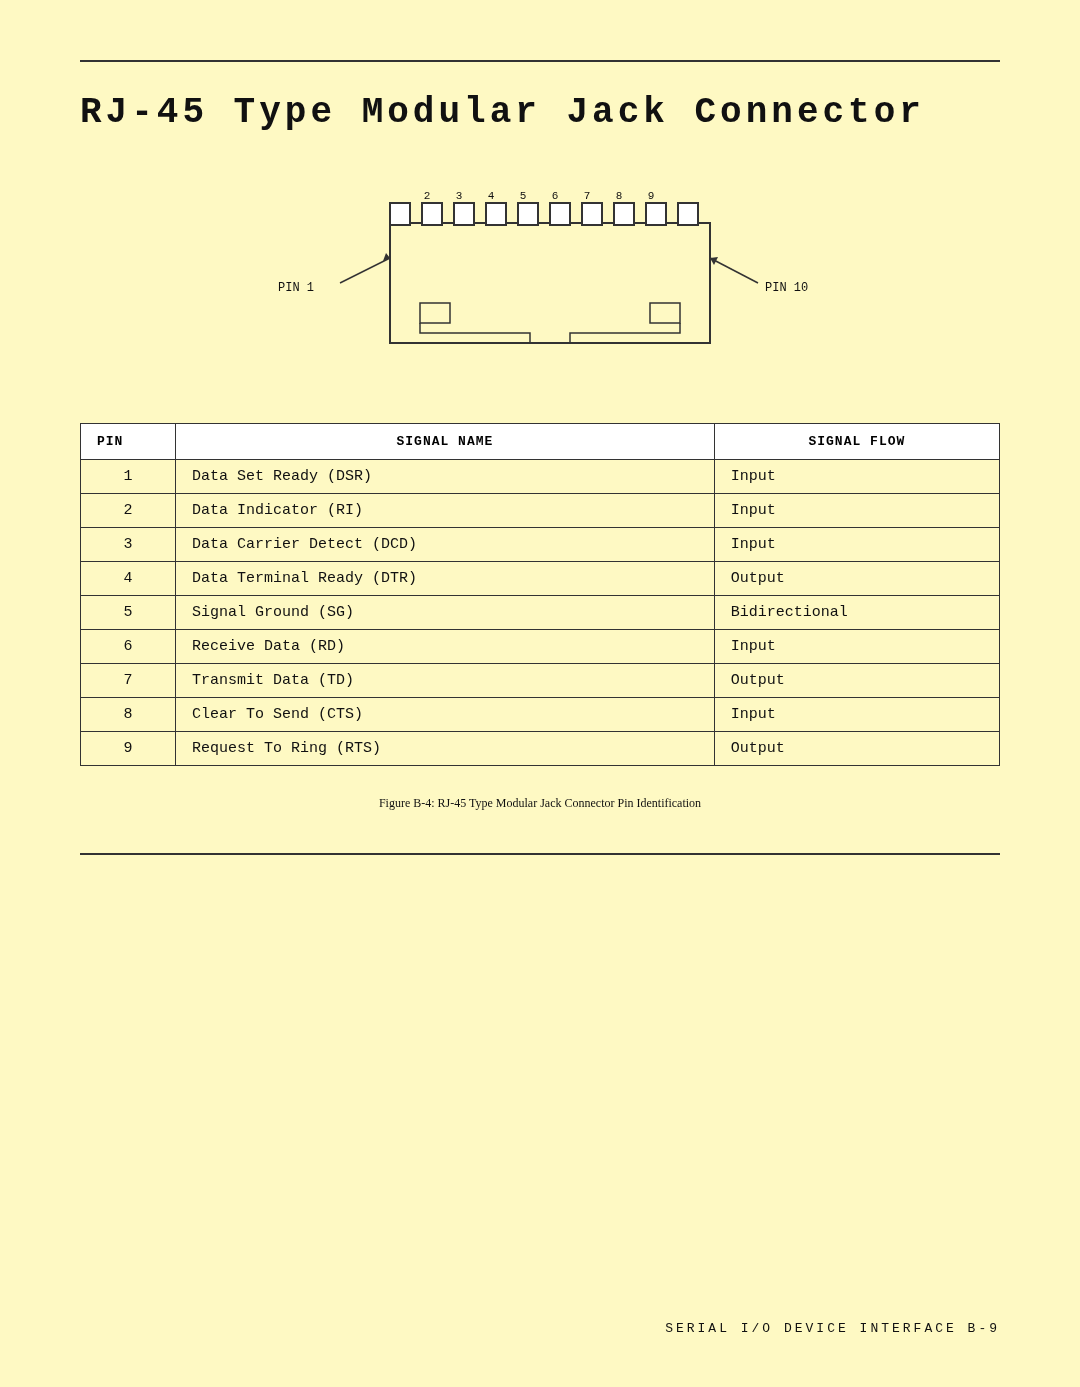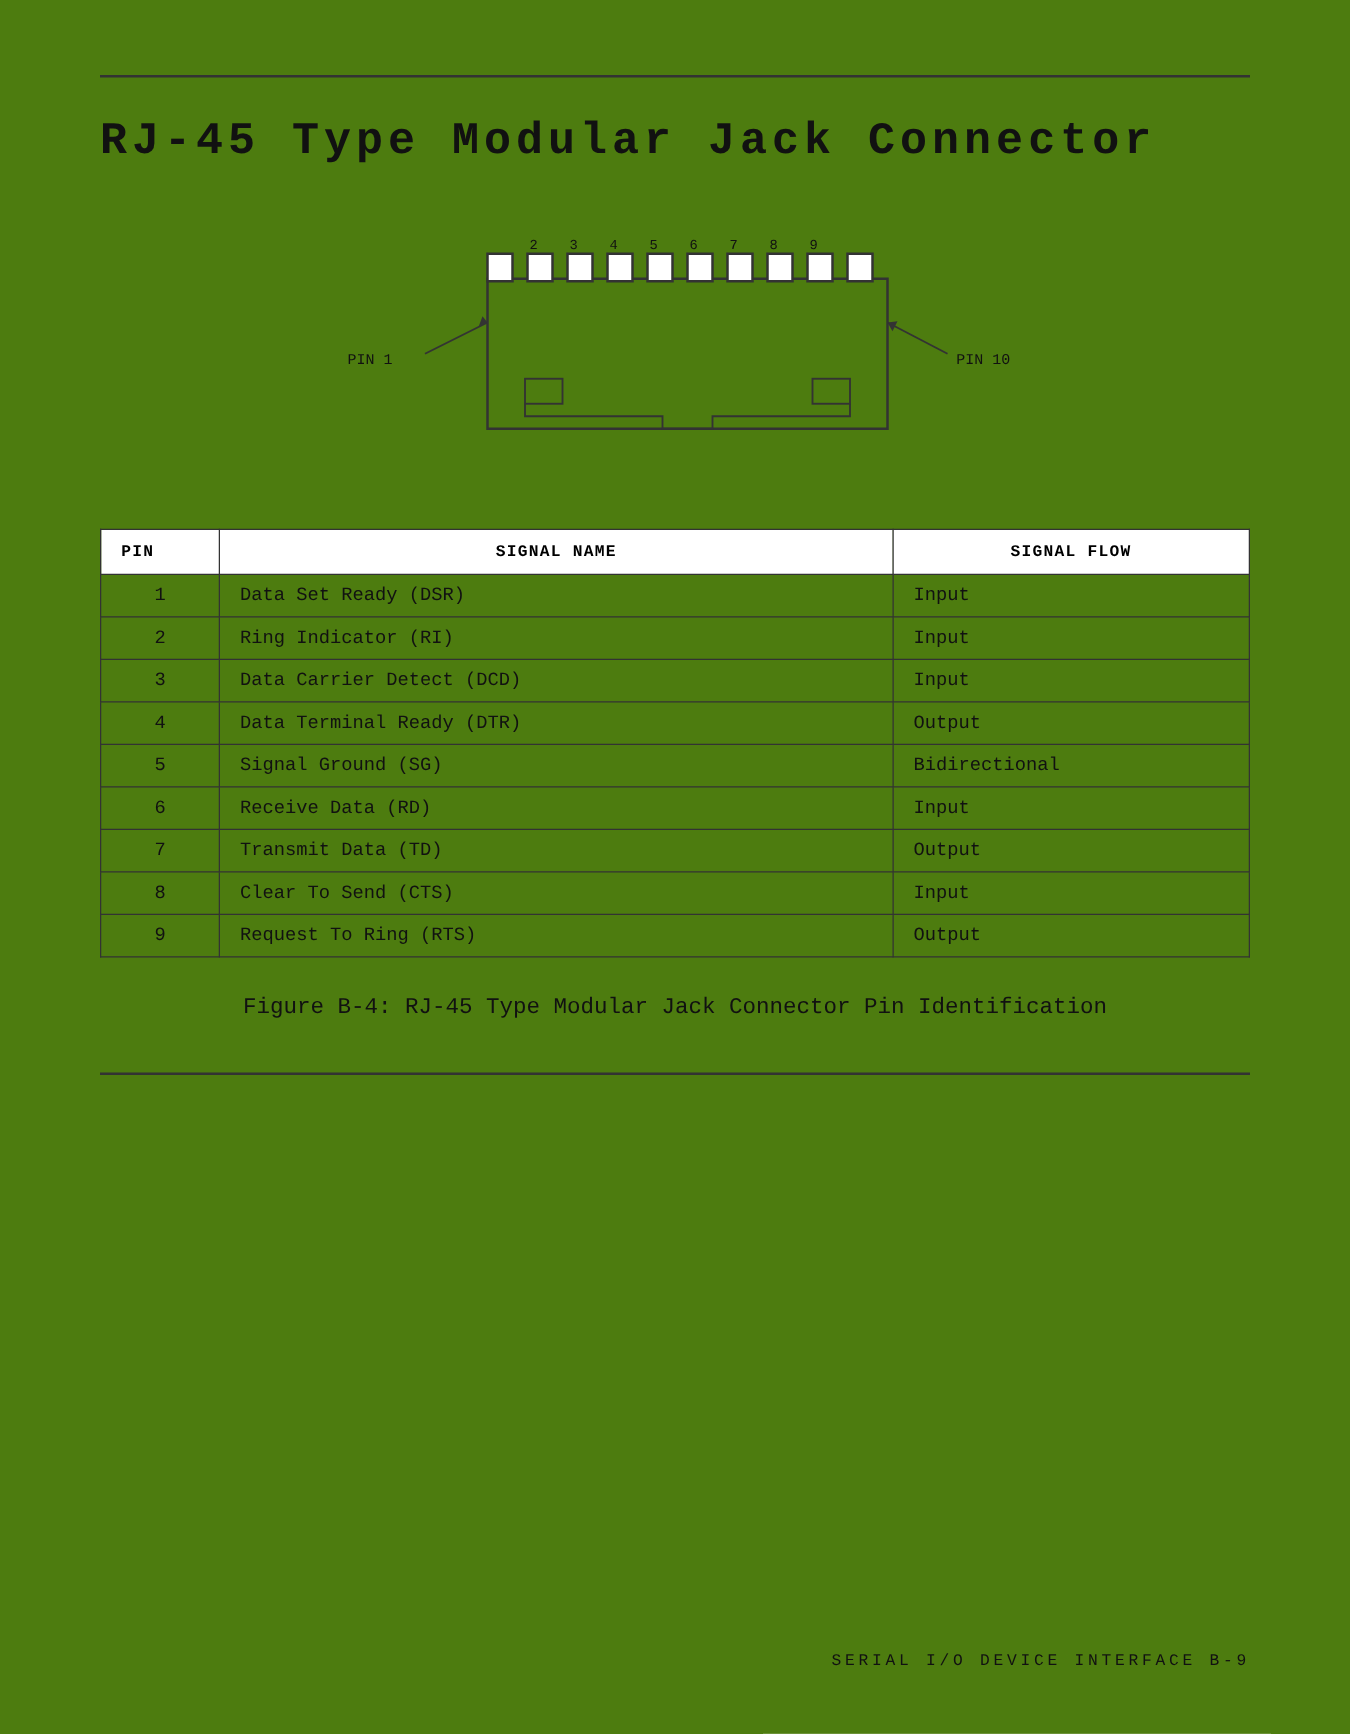--- a/index.html
+++ b/index.html
@@ -13,21 +13,21 @@
       display: flex;
       justify-content: center;
       align-items: flex-start;
       min-height: 100vh;
       font-family: 'Courier New', Courier, monospace;
     }
 
     .page {
       width: 1080px;
       min-height: 1387px;
-      background: #4d7c0f;
+      background: #fef9c3;
       padding: 60px 80px 60px 80px;
       position: relative;
     }
 
     .top-rule {
       border: none;
       border-top: 2px solid #333;
       margin-bottom: 30px;
     }
 
@@ -103,22 +103,22 @@
       border: 1px solid #333;
       padding: 8px 16px;
       color: #111;
     }
 
     .pin-table td.pin-num {
       text-align: center;
     }
 
     .figure-caption {
-      font-family: Liberation Mono, monospace;
-      font-size: 18px;
+      font-family: Liberation Serif, serif;
+      font-size: 12px;
       text-align: center;
       margin-bottom: 42px;
       color: #111;
     }
 
     .bottom-rule {
       border: none;
       border-top: 2px solid #333;
       margin-bottom: 30px;
     }
@@ -211,21 +211,21 @@
       </tr>
     </thead>
     <tbody id="pin-table-body">
     <tr>
           <td class="pin-num">1</td>
           <td>Data Set Ready (DSR)</td>
           <td>Input</td>
         </tr>
         <tr>
           <td class="pin-num">2</td>
-          <td>Ring Indicator (RI)</td>
+          <td>Data Indicator (RI)</td>
           <td>Input</td>
         </tr>
         <tr>
           <td class="pin-num">3</td>
           <td>Data Carrier Detect (DCD)</td>
           <td>Input</td>
         </tr>
         <tr>
           <td class="pin-num">4</td>
           <td>Data Terminal Ready (DTR)</td>

